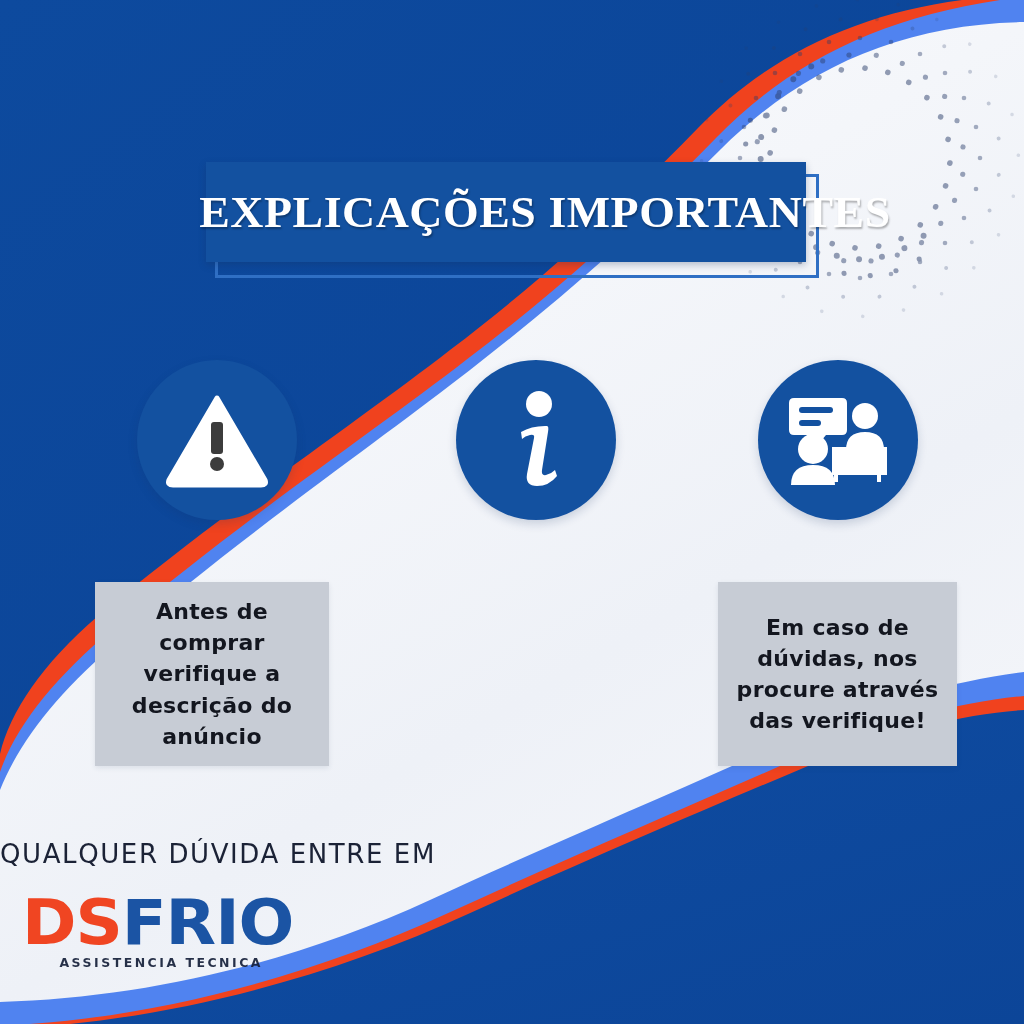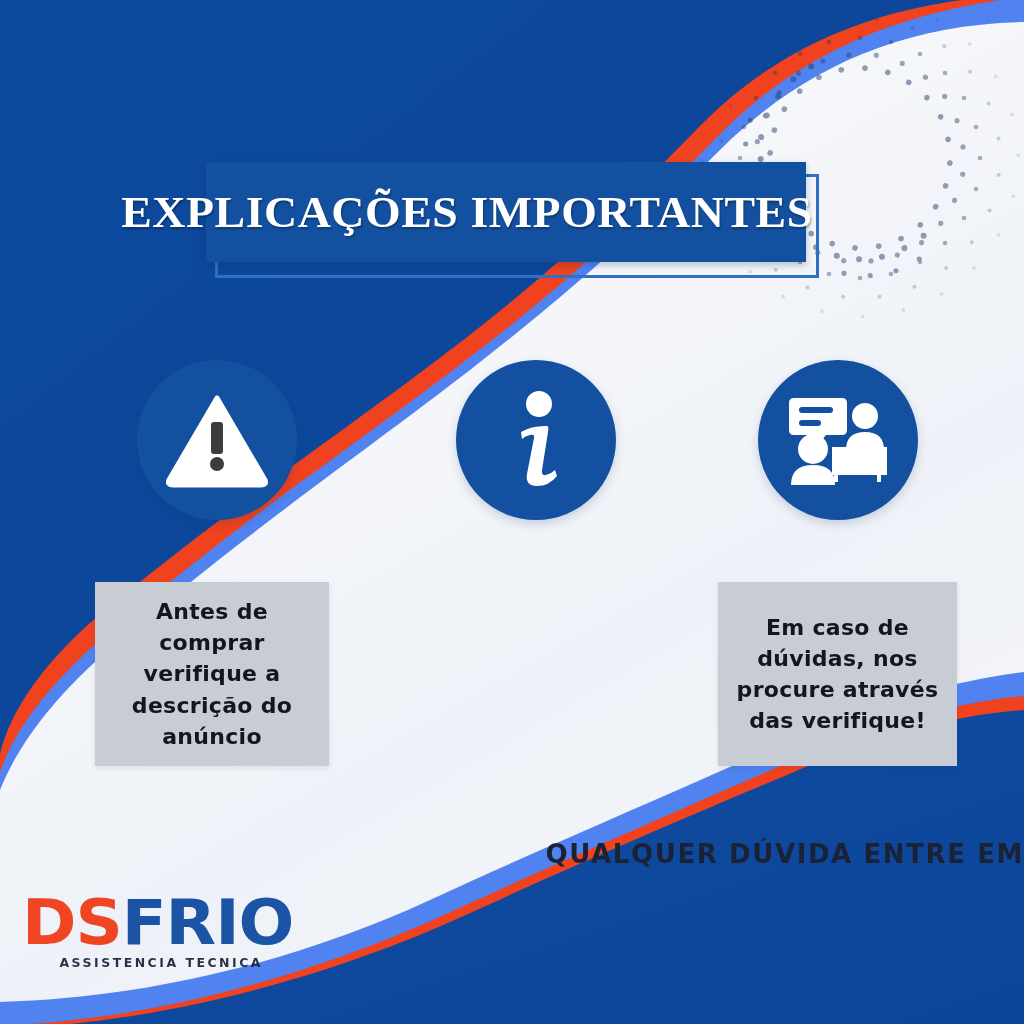--- a/index.html
+++ b/index.html
@@ -57,21 +57,21 @@
   .banner-solid {
     position: absolute;
     left: 0px;
     top: 0px;
     width: 600px;
     height: 100px;
     background: #1351a0;
     box-shadow: 0 3px 7px rgba(20, 45, 90, 0.28);
     display: flex;
     align-items: center;
-    justify-content: flex-end;
+    justify-content: flex-start;
   }
   .banner-title {
     color: #ffffff;
     font-family: "Liberation Serif", "DejaVu Serif", serif;
     font-weight: 700;
     font-size: 45px;
     letter-spacing: 0.5px;
     line-height: 1;
     white-space: nowrap;
     text-shadow: 1px 2px 2px rgba(0, 0, 0, 0.30);
@@ -132,24 +132,24 @@
     text-align: center;
     letter-spacing: 0.3px;
   }
 
   
   .footer-cta {
     position: absolute;
     left: 0;
     top: 836px;
     width: 1024px;
-    text-align: right;
+    text-align: left;
     color: #1b2236;
     font-family: "DejaVu Sans", sans-serif;
-    font-weight: 700;
+    font-weight: 400;
     font-size: 26px;
     line-height: 1.45;
     letter-spacing: 1.6px;
   }
 
   
   .logo {
     position: absolute;
     left: 22px;
     top: 892px;

